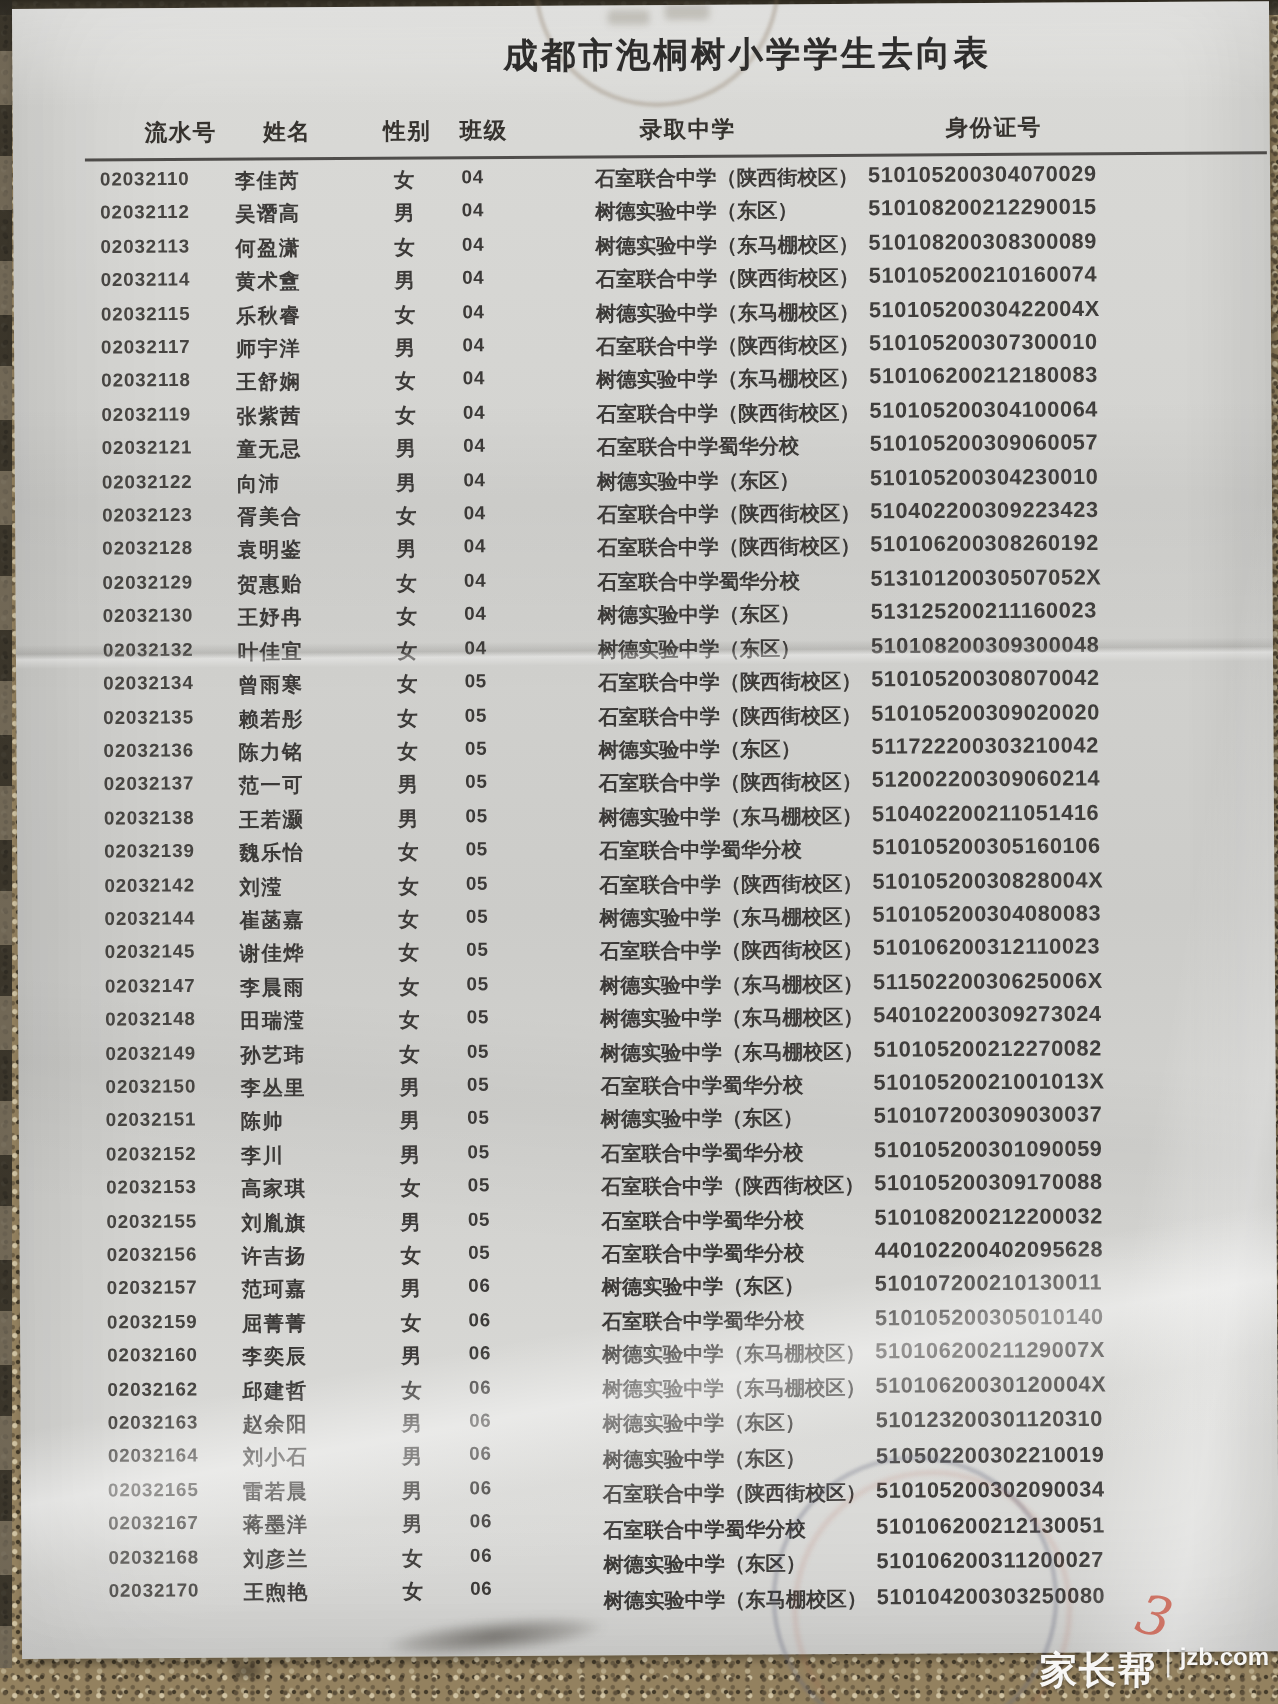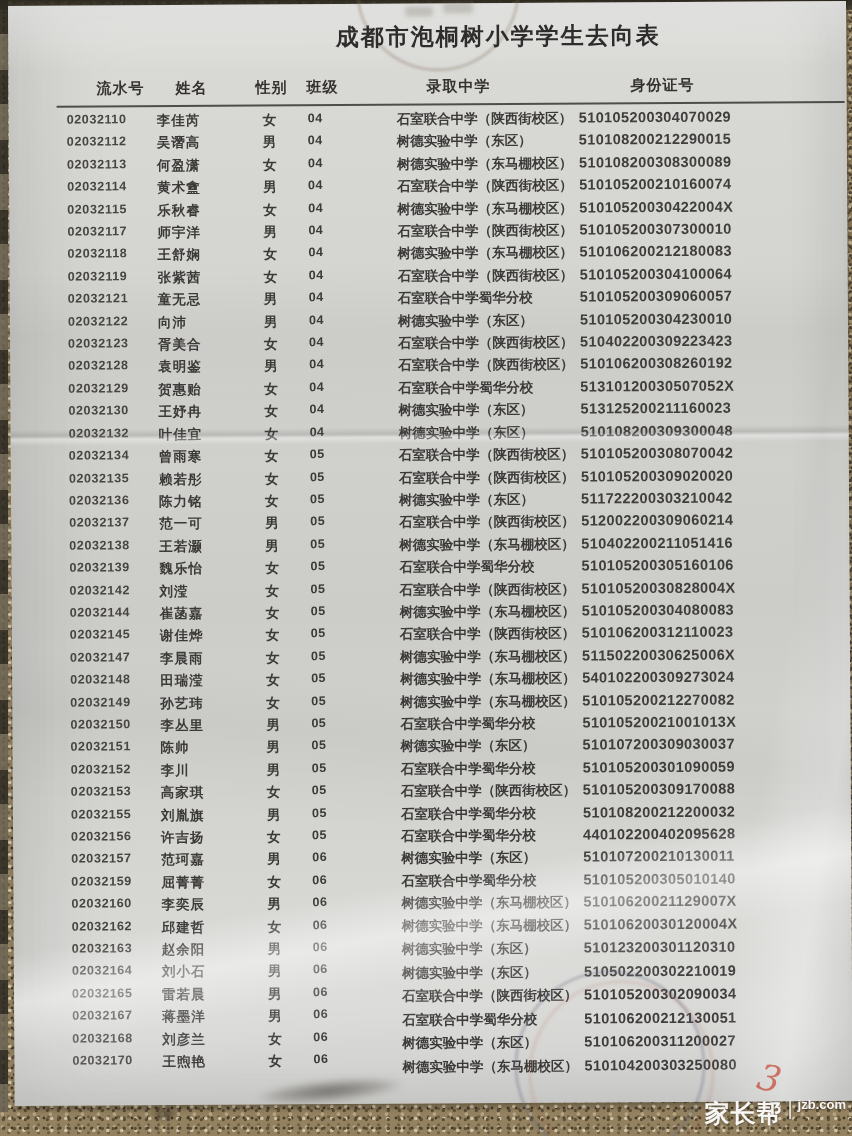--- a/index.html
+++ b/index.html
@@ -77,21 +77,21 @@
     background:radial-gradient(closest-side,rgba(40,35,28,.55),rgba(40,35,28,.2) 55%,transparent 75%);
     filter:blur(3px);transform:rotate(-5deg);}
   .smudge2{position:absolute;top:1100px;left:130px;width:40px;height:18px;
     background:radial-gradient(closest-side,rgba(30,26,20,.6),transparent 75%);filter:blur(2px);}
   .red-mark{position:absolute;top:1058px;left:758px;font-family:"DejaVu Serif",serif;
     font-style:italic;font-size:36px;color:rgba(198,70,50,.7);transform:rotate(14deg);}
   .watermark{position:absolute;right:6px;bottom:6px;display:flex;gap:5px;
     color:rgba(255,255,255,.95);text-shadow:0 1px 2px rgba(0,0,0,.35);margin-left:15px;}
   .watermark .brand{font-size:25px;font-weight:bold;letter-spacing:1px;}
   .watermark .bar{font-size:20px;opacity:.85;font-weight:normal;}
-  .watermark .domain{font-size:13px;font-weight:bold;}
+  .watermark .domain{font-size:16px;font-weight:bold;}
 </style>
 </head>
 <body>
 
 <div class="wall"></div>
 <div class="edge-top"></div>
 <div class="edge-left"></div>
 
 <div class="paper">
   <div class="stamp stamp-top">

